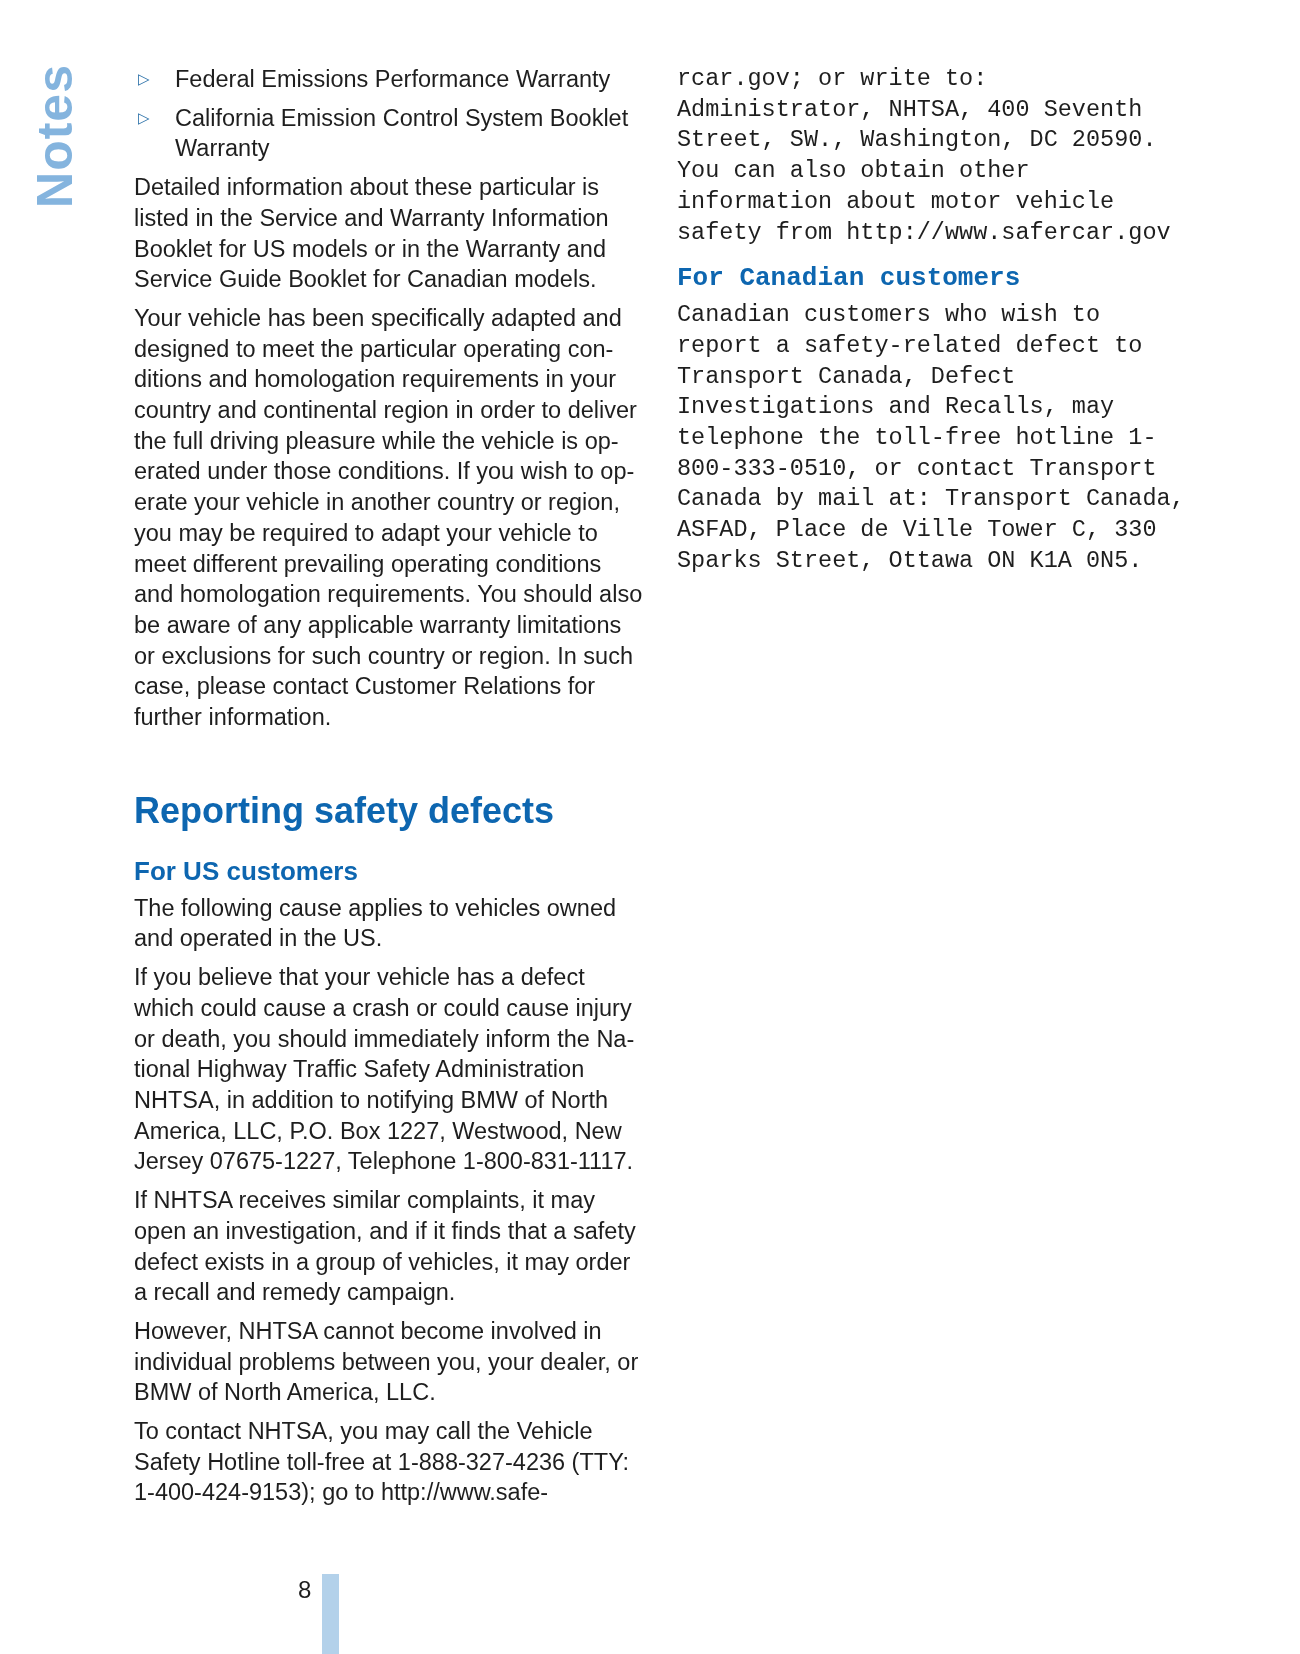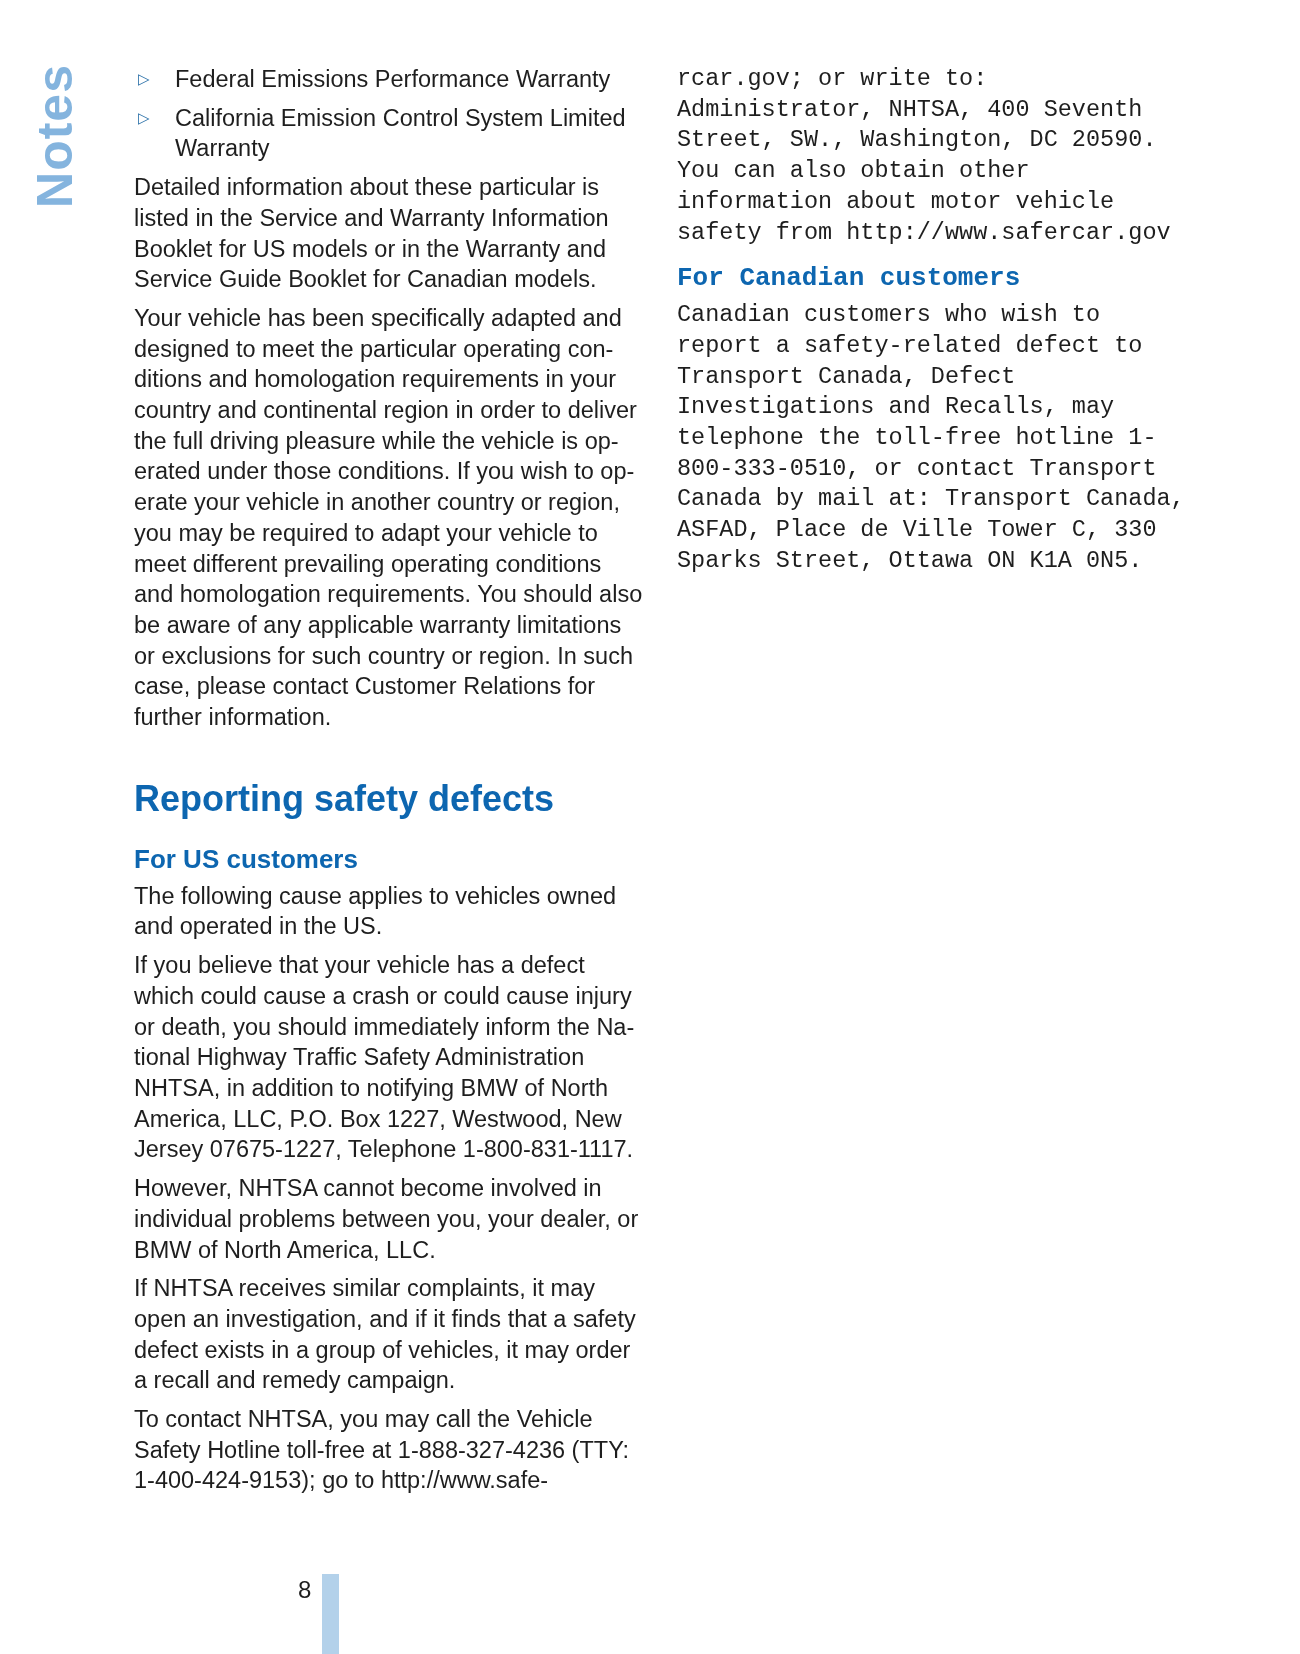--- a/index.html
+++ b/index.html
@@ -9,53 +9,53 @@
   .notes-tab span { position:absolute; left:50%; top:50%;
     transform:translate(-50%,-50%) rotate(-90deg);
     font-weight:bold; font-size:50px; color:#84b4de; letter-spacing:1px; white-space:nowrap; }
   .col { position:absolute; font-size:23.5px; line-height:30.7px; }
   .col-left { left:134px; top:64px; width:510px; }
   .col-right { left:677px; top:64px; width:520px;font-family:Liberation Mono, monospace; }
   .col p { margin:0 0 8px 0; }
   .bullets { list-style:none; margin:0 0 6px 0; padding:0; }
   .bullets li { position:relative; padding-left:41px; margin-bottom:8px; }
   .bullets li .tri { position:absolute; left:4px; top:0; color:#2a70a8; font-size:15px; }
-  h2.h-main { margin:44px 0 0 0; font-size:36px; line-height:44px; font-weight:bold; color:#0d66b0; }
+  h2.h-main { margin:56px 0 0 0; font-size:36px; line-height:44px; font-weight:bold; color:#0d66b0; }
   h3.h-sub { margin:22px 0 6px 0; font-size:26px; line-height:32px; font-weight:bold; color:#0d66b0; }
   .col-right h3.h-sub { margin-top:14px; }
   .page-num { position:absolute; left:298px; top:1576px; font-size:24px; color:#1e1e1e; }
   .page-bar { position:absolute; left:322px; top:1574px; width:17px; height:80px; background:#b3d1ea; }
 </style>
 </head>
 <body>
 
 <div class="notes-tab">
   <span>Notes</span>
 </div>
 
 <div class="col col-left">
   <ul class="bullets">
     <li>
       <span class="tri">▷</span>
       <span>Federal Emissions Performance Warranty</span>
     </li>
     <li>
       <span class="tri">▷</span>
-      <span>California Emission Control System Limited Warranty</span>
+      <span>California Emission Control System Booklet Warranty</span>
     </li>
   </ul>
   <p>Detailed information about these particular is listed in the Service and Warranty Information Booklet for US models or in the Warranty and Service Guide Booklet for Canadian models.</p>
   <p>Your vehicle has been specifically adapted and designed to meet the particular operating con­ditions and homologation requirements in your country and continental region in order to deliver the full driving pleasure while the vehicle is op­erated under those conditions. If you wish to op­erate your vehicle in another country or region, you may be required to adapt your vehicle to meet different prevailing operating conditions and homologation requirements. You should also be aware of any applicable warranty limita­tions or exclusions for such country or region. In such case, please contact Customer Relations for further information.</p>
 
   <h2 class="h-main">Reporting safety defects</h2>
   <h3 class="h-sub">For US customers</h3>
   <p>The following cause applies to vehicles owned and operated in the US.</p>
   <p>If you believe that your vehicle has a defect which could cause a crash or could cause injury or death, you should immediately inform the Na­tional Highway Traffic Safety Administration NHTSA, in addition to notifying BMW of North America, LLC, P.O. Box 1227, Westwood, New Jersey 07675-1227, Telephone 1-800-831-1117.</p>
+  <p>If NHTSA receives similar complaints, it may open an investigation, and if it finds that a safety defect exists in a group of vehicles, it may order a recall and remedy campaign.</p>
   <p>However, NHTSA cannot become involved in individual problems between you, your dealer, or BMW of North America, LLC.</p>
-  <p>If NHTSA receives similar complaints, it may open an investigation, and if it finds that a safety defect exists in a group of vehicles, it may order a recall and remedy campaign.</p>
   <p>To contact NHTSA, you may call the Vehicle Safety Hotline toll-free at 1-888-327-4236 (TTY: 1-400-424-9153); go to http://www.safe-</p>
 </div>
 
 <div class="col col-right">
   <p>rcar.gov; or write to: Administrator, NHTSA, 400 Seventh Street, SW., Washington, DC 20590. You can also obtain other information about mo­tor vehicle safety from http://www.safercar.gov</p>
   <h3 class="h-sub">For Canadian customers</h3>
   <p>Canadian customers who wish to report a safety-related defect to Transport Canada, De­fect Investigations and Recalls, may telephone the toll-free hotline 1-800-333-0510, or contact Transport Canada by mail at: Transport Canada, ASFAD, Place de Ville Tower C, 330 Sparks Street, Ottawa ON K1A 0N5.</p>
 </div>
 
 <div class="page-num">8</div>

